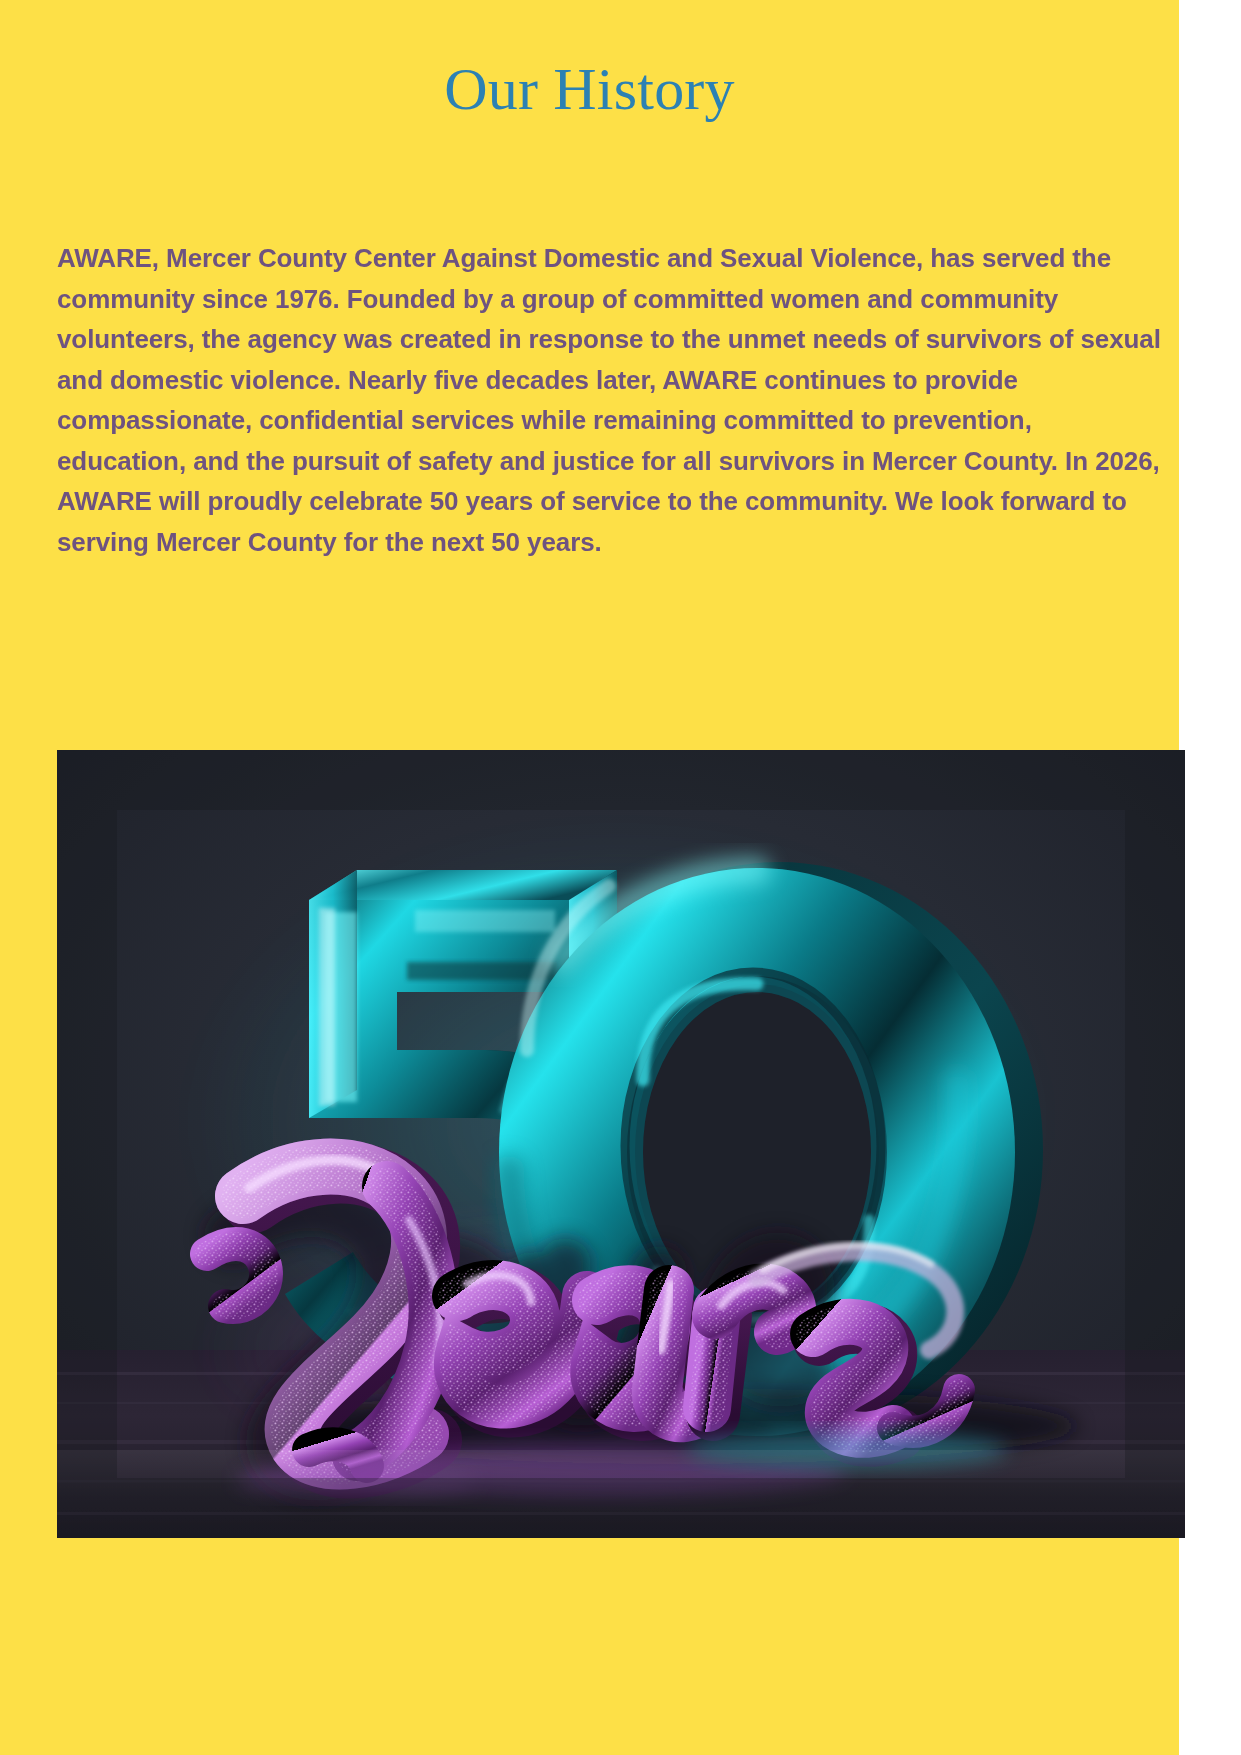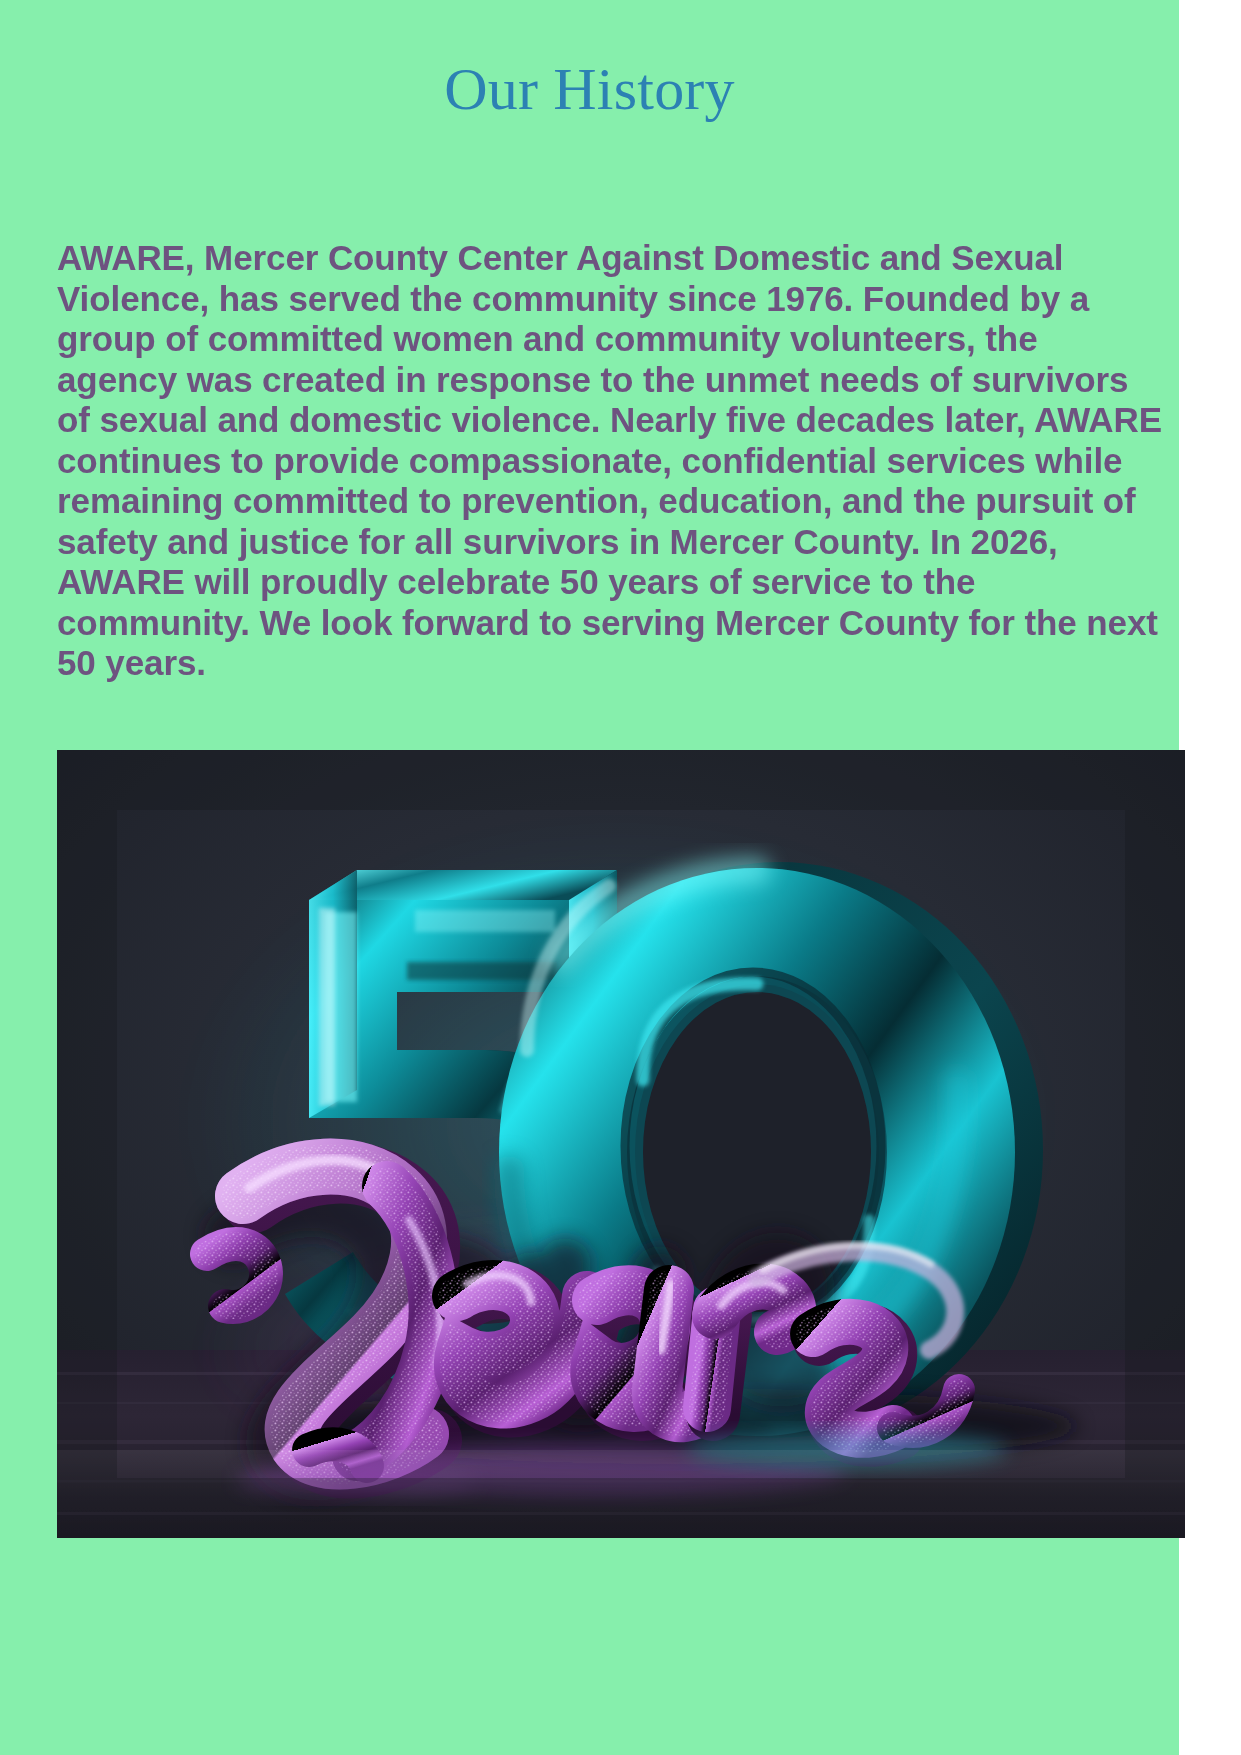--- a/index.html
+++ b/index.html
@@ -13,21 +13,21 @@
     width: 1241px;
     height: 1755px;
     position: relative;
     font-family: "Liberation Sans", sans-serif;
     overflow: hidden;
   }
 
   .page {
     width: 1179px;
     min-height: 1755px;
-    background: #86efac;
+    background: #fde047;
     position: relative;
   }
 
   
   .page-title {
     font-family: "Liberation Serif", "DejaVu Serif", serif;
     font-size: 60px;
     font-weight: 400;
     color: #2c81b3;
     text-align: center;
@@ -40,21 +40,21 @@
   
   .history-body {
     margin: 0;
     padding: 0;
     position: absolute;
     left: 57px;
     top: 238px;
     width: 1110px;
     color: #6e5380;
     font-family: "Liberation Sans", sans-serif;
-    font-size: 35px;
+    font-size: 26px;
     font-weight: bold;
     line-height: 40.5px;
     letter-spacing: -0.1px;
     text-align: left;
   }
 
   
   .hero-figure {
     position: absolute;
     left: 57px;

